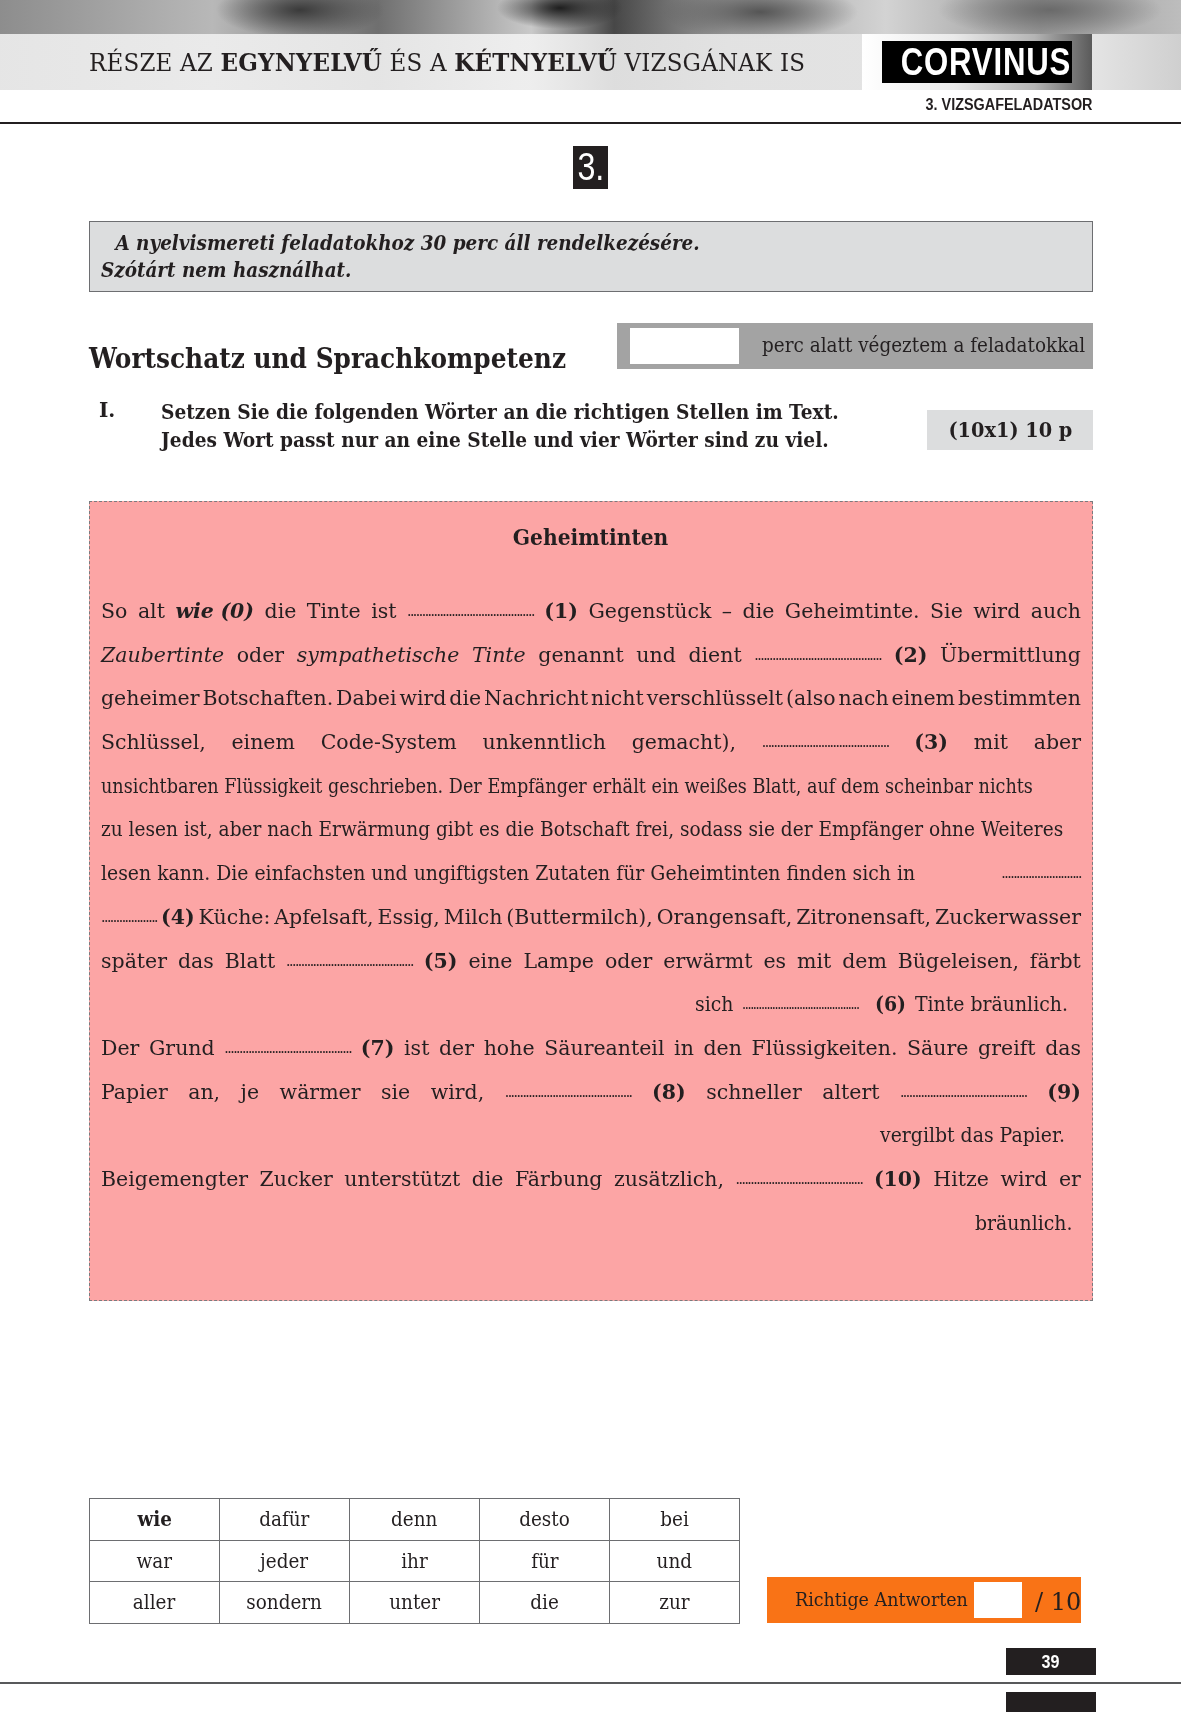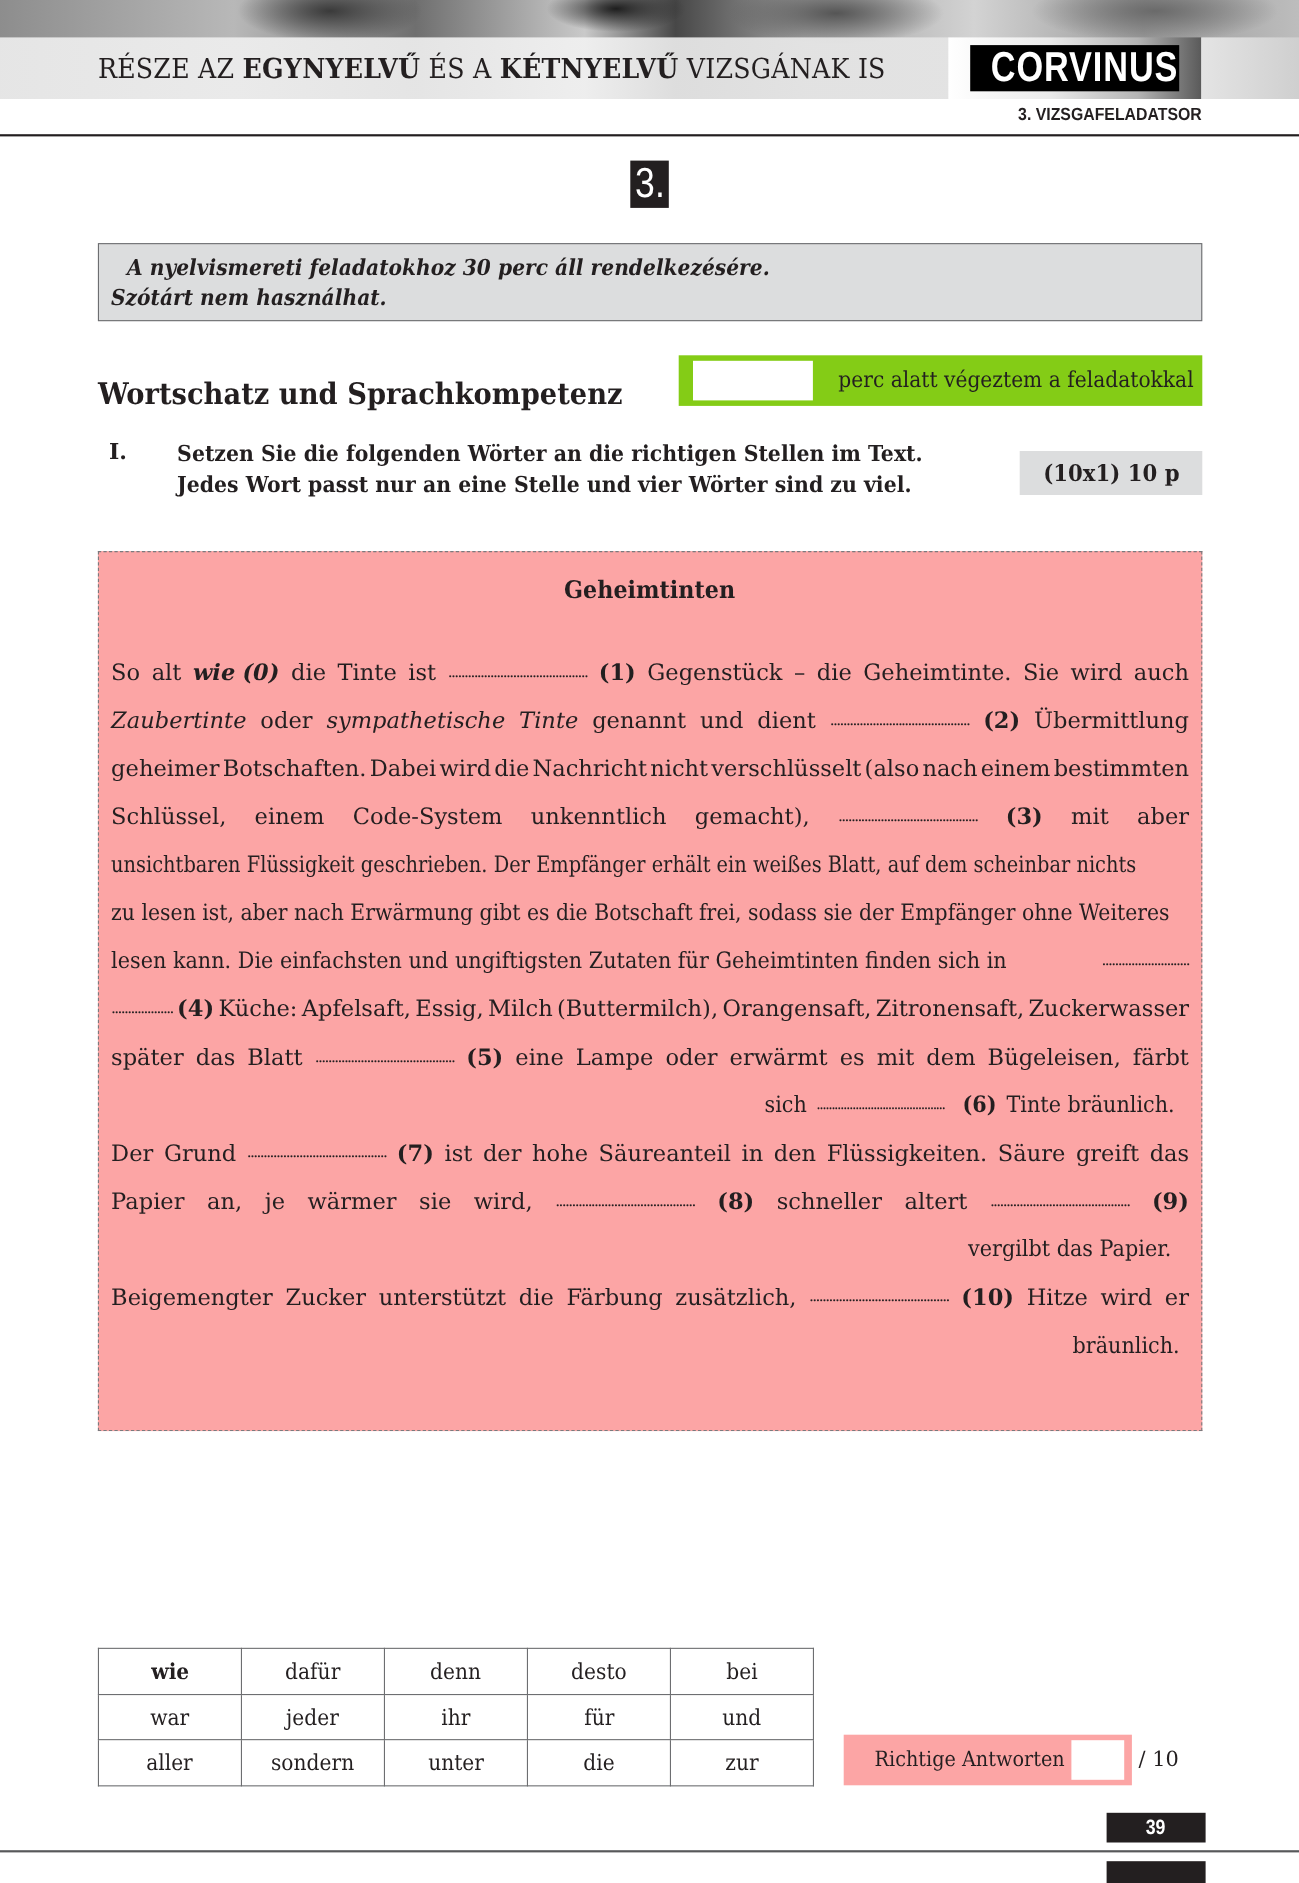--- a/index.html
+++ b/index.html
@@ -66,21 +66,21 @@
   .instruction-box div { transform: scaleX(0.92); }
 
   
   .section-title {
     position: absolute; left: 89px; top: 343px;
     font-size: 27px; font-weight: bold; color: #231f20; white-space: nowrap;
     transform: scaleX(0.92); transform-origin: left center;
   }
   .time-box {
     position: absolute; left: 617px; top: 323px; width: 476px; height: 46px;
-    background: #84cc16;
+    background: #a3a3a3;
   }
   .time-input {
     position: absolute; left: 13px; top: 5px; width: 109px; height: 36px; background: #ffffff; border: none;
   }
   .time-label {
     position: absolute; right: 8px; top: 10px; font-size: 20px; color: #231f20; white-space: nowrap;
     transform: scaleX(0.92); transform-origin: right center;
   }
 
   
@@ -122,30 +122,30 @@
   }
   .word-table td {
     width: 130px; height: 41.5px; border: 1.5px solid #6d6e71; text-align: center;
     font-size: 20px; color: #231f20; background: #fff;
   }
   .word-table td span { display: inline-block; transform: scaleX(0.92); }
   .word-table td.example { font-weight: bold; }
 
   
   .results-box {
-    position: absolute; left: 767px; top: 1577px; width: 262px; height: 46px; background: #fca5a5;
+    position: absolute; left: 767px; top: 1577px; width: 314px; height: 46px; background: #f97316;
   }
   .results-label {
     position: absolute; left: 28px; top: 11px; font-size: 19px; white-space: nowrap;
     transform: scaleX(0.92); transform-origin: left center;
   }
   .results-input {
     position: absolute; left: 207px; top: 5px; width: 48px; height: 36px; background: #fff; border: none;
   }
-  .results-total { position: absolute; left: 268px; top: 11px; font-size: 19px; white-space: nowrap; }
+  .results-total { position: absolute; left: 268px; top: 11px; font-size: 24px; white-space: nowrap; }
 
   
   .page-number {
     position: absolute; left: 1006px; top: 1648px; width: 90px; height: 27px; background: #231f20; color: #fff;
     font-family: "Liberation Sans", sans-serif; font-weight: bold; font-size: 19px; line-height: 27px; text-align: center;
   }
   .page-number span { display: inline-block; transform: scaleX(0.85); }
   .footer-rule { position: absolute; left: 0; top: 1682px; width: 1181px; height: 2px; background: #58595b; }
   .footer-tab { position: absolute; left: 1006px; top: 1692px; width: 90px; height: 20px; background: #231f20; }
 </style>

